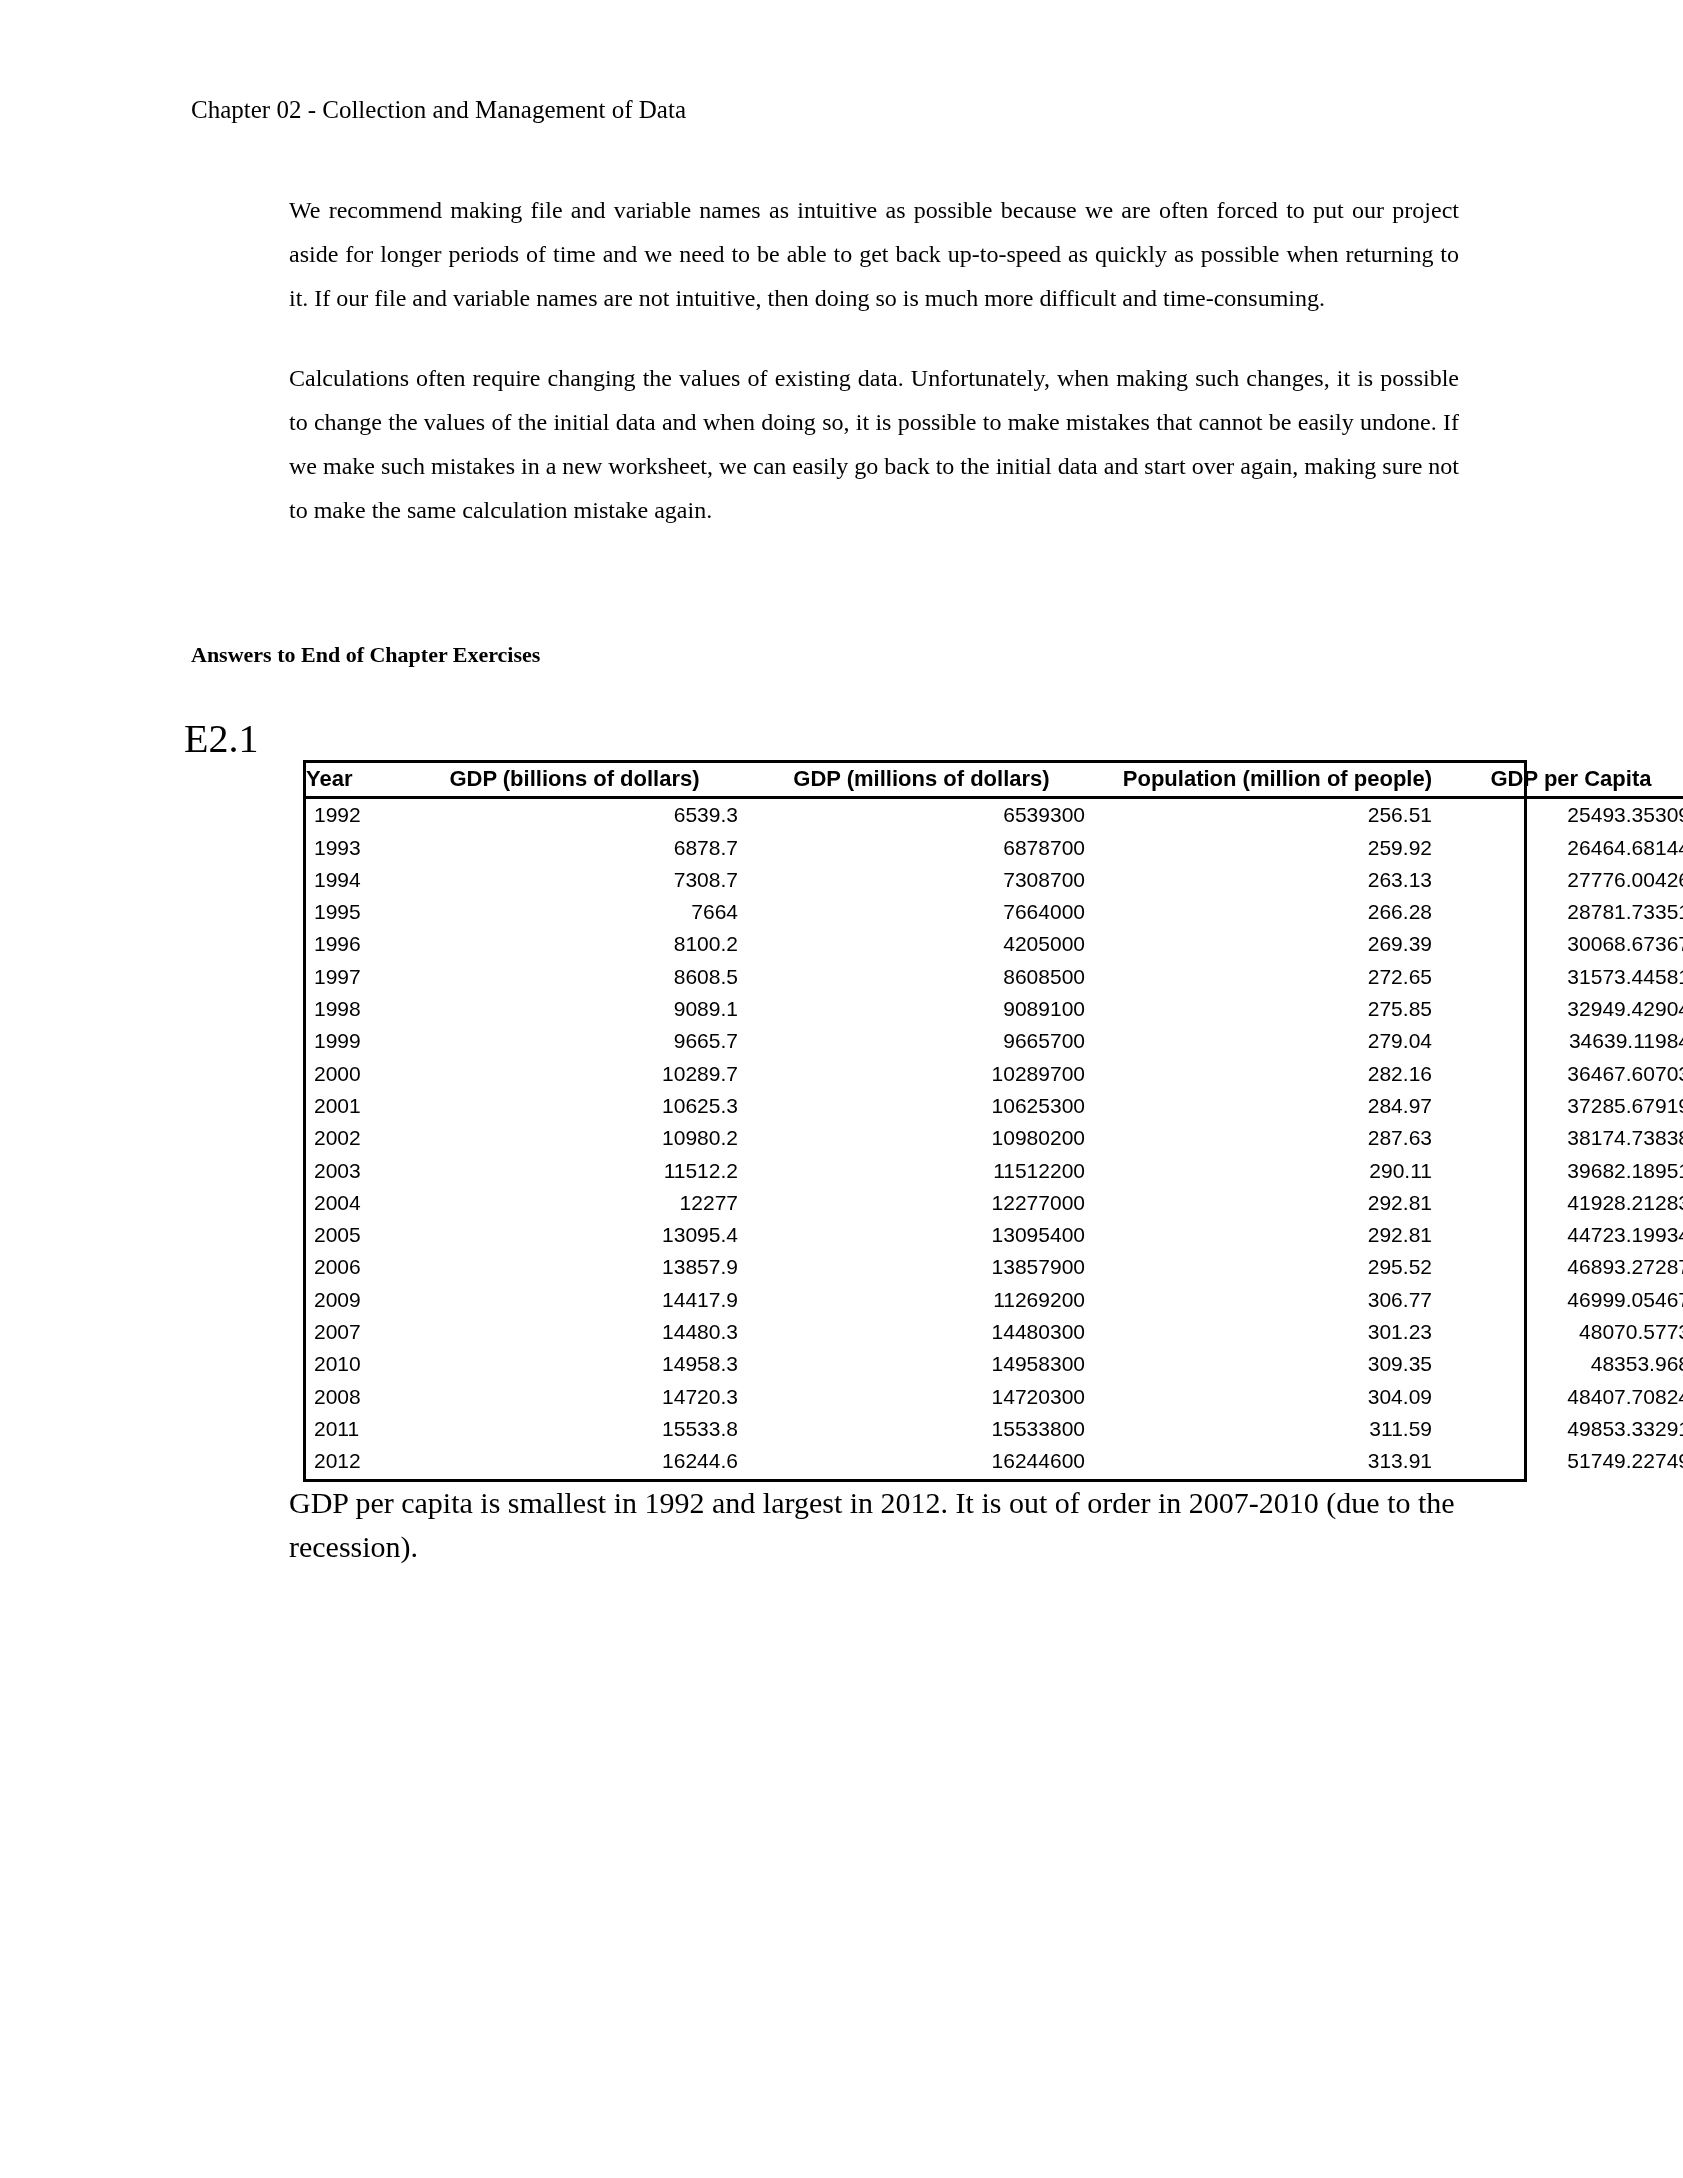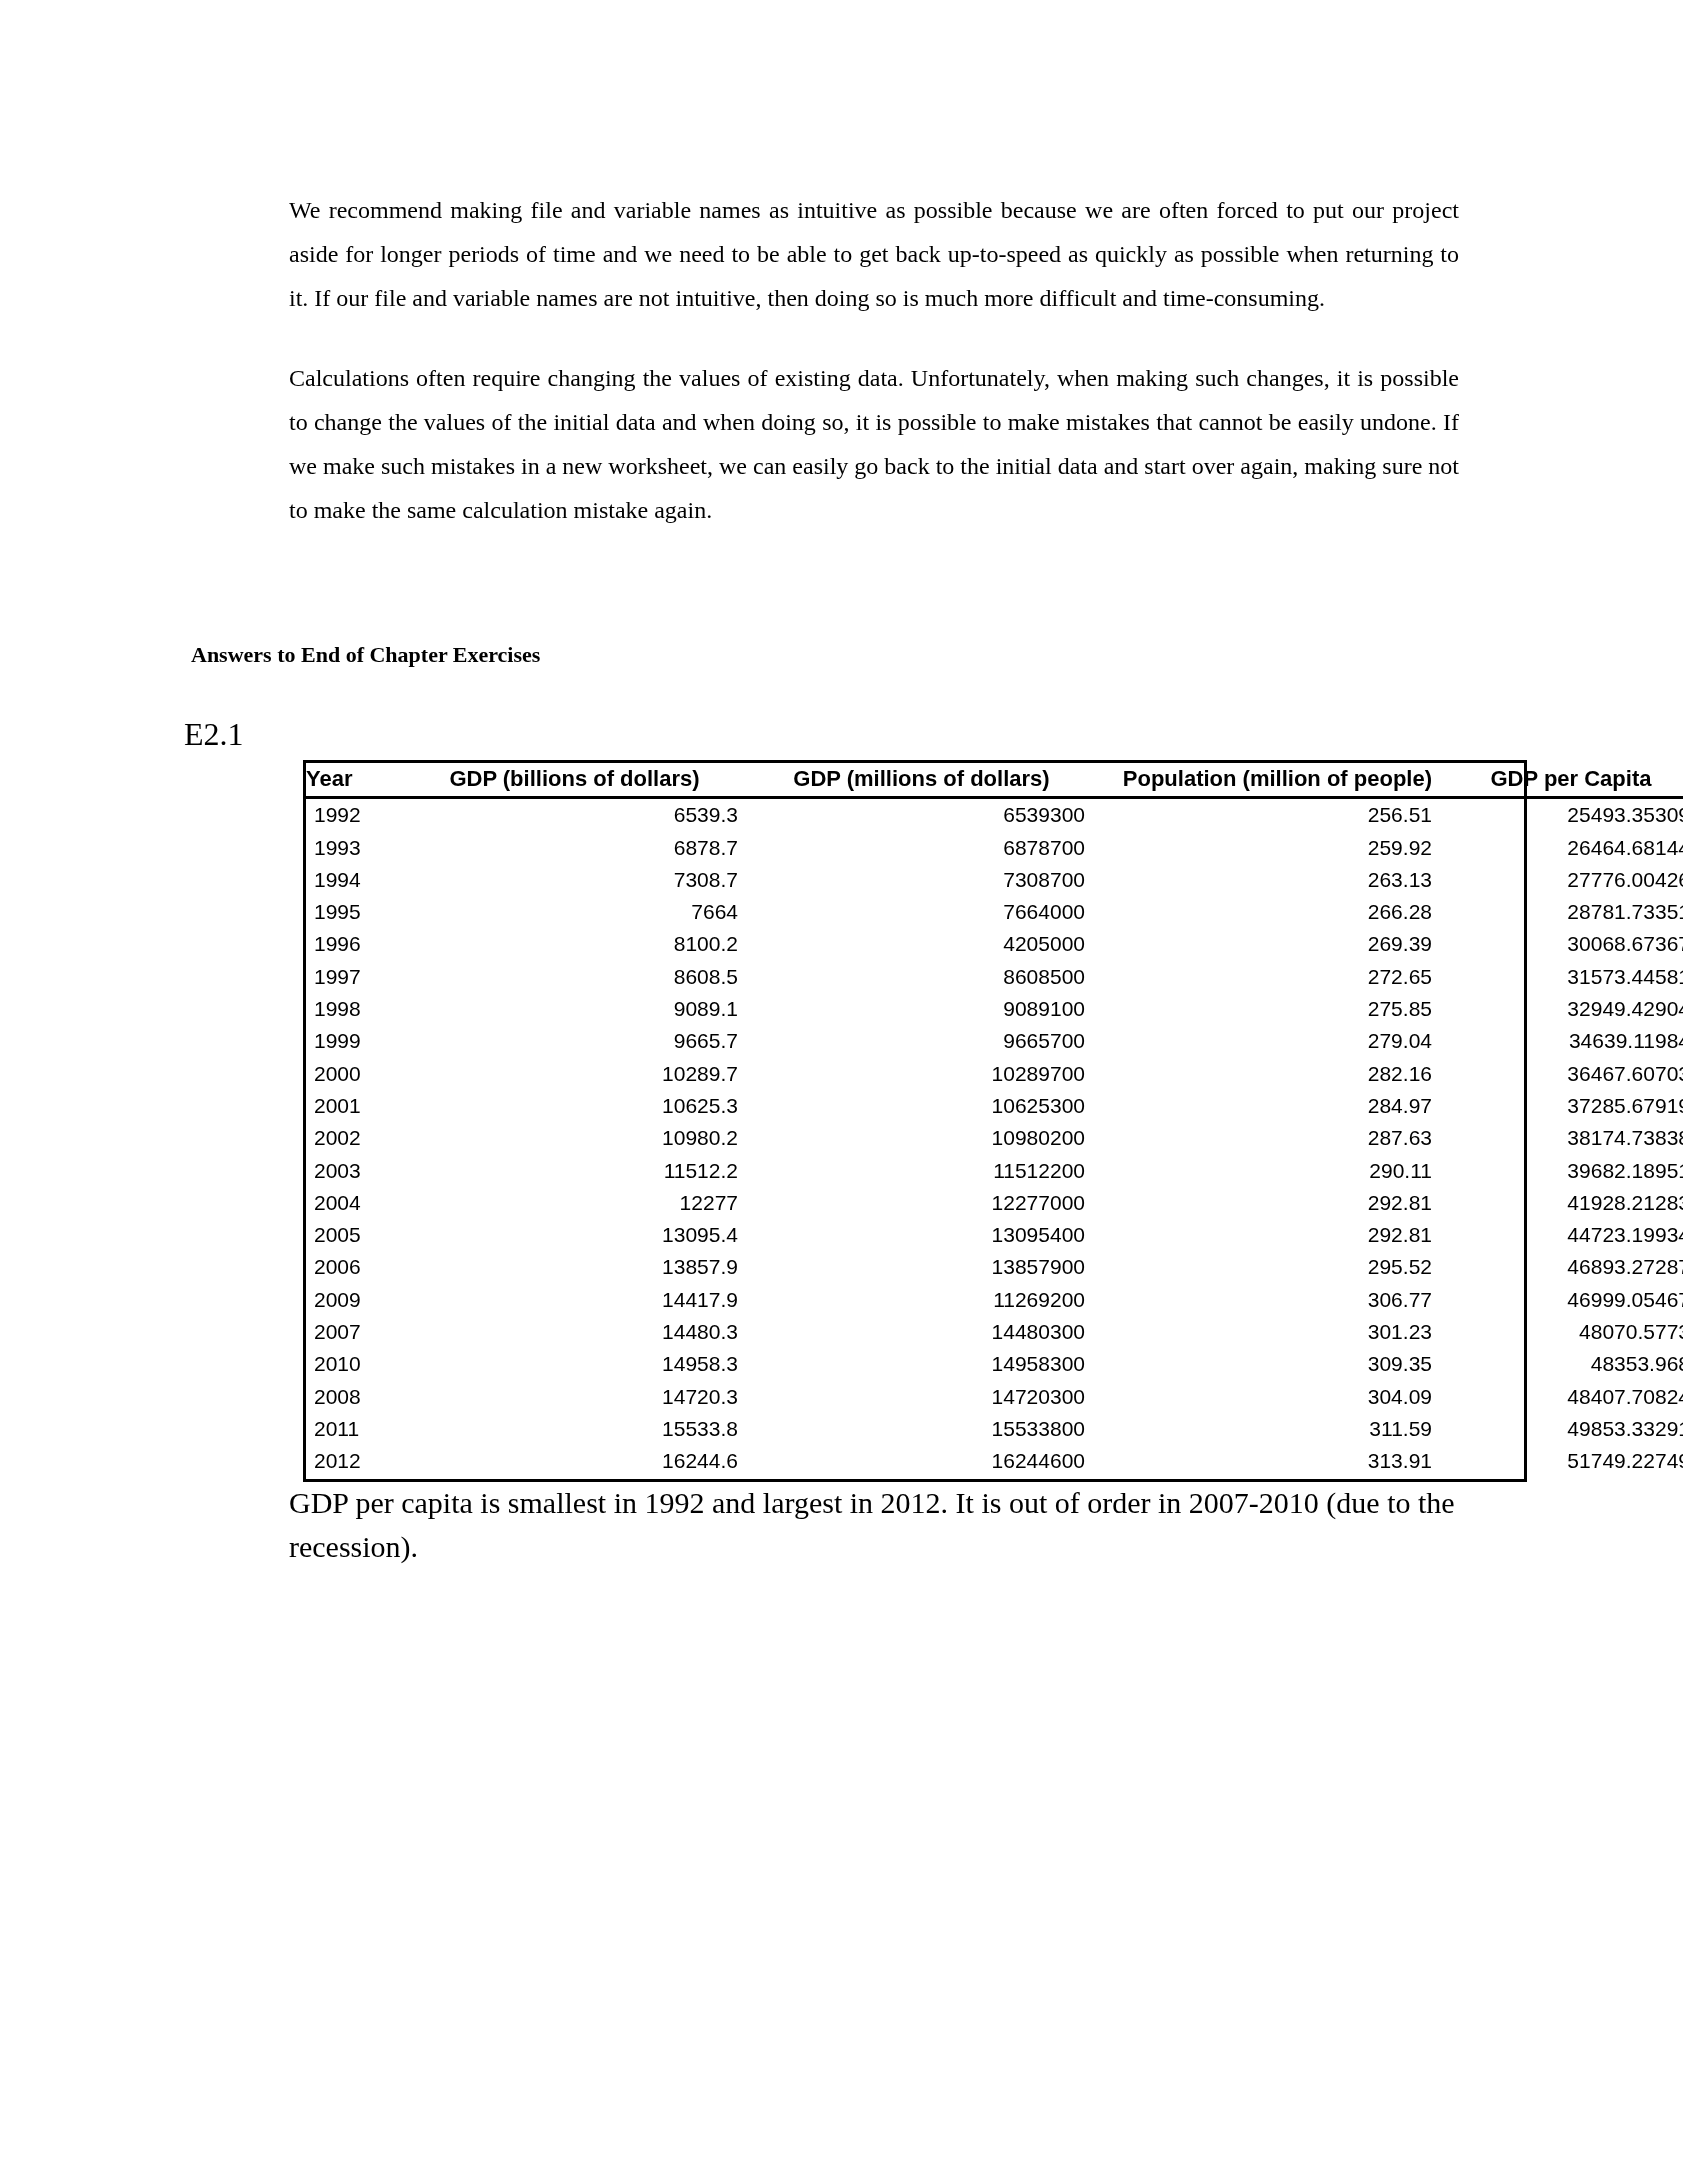--- a/index.html
+++ b/index.html
@@ -58,21 +58,21 @@
     font-weight: bold;
     line-height: 1.2;
     white-space: nowrap;
   }
 
   
   .exercise-label {
     position: absolute;
     left: 184px;
     top: 715px;
-    font-size: 32px;
+    font-size: 40px;
     line-height: 1.2;
   }
 
   
   .table-wrap {
     position: absolute;
     left: 303px;
     top: 760px;
     width: 1224px;
     border: 3px solid #000000;
@@ -123,20 +123,21 @@
     font-size: 30px;
     line-height: 44px;
     text-align: left;
   }
 </style>
 </head>
 <body>
 
 <div class="page">
 
+  <div class="running-header">Chapter 02 - Collection and Management of Data</div>
 
   <div class="body-col">
     <p class="para">We recommend making file and variable names as intuitive as possible because we are often forced to put our project aside for longer periods of time and we need to be able to get back up-to-speed as quickly as possible when returning to it. If our file and variable names are not intuitive, then doing so is much more difficult and time-consuming.</p>
     <p class="para">Calculations often require changing the values of existing data. Unfortunately, when making such changes, it is possible to change the values of the initial data and when doing so, it is possible to make mistakes that cannot be easily undone. If we make such mistakes in a new worksheet, we can easily go back to the initial data and start over again, making sure not to make the same calculation mistake again.</p>
   </div>
 
   <div class="section-heading">Answers to End of Chapter Exercises</div>
 
   <div class="exercise-label">E2.1</div>
 

